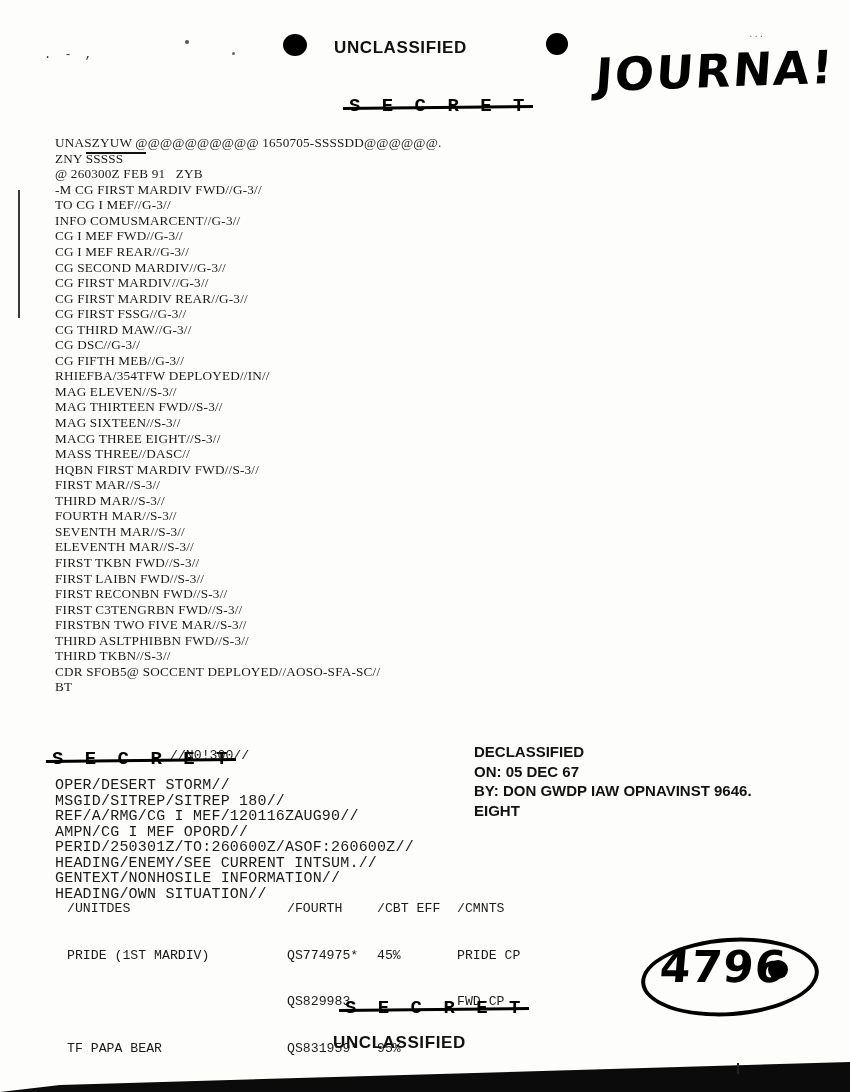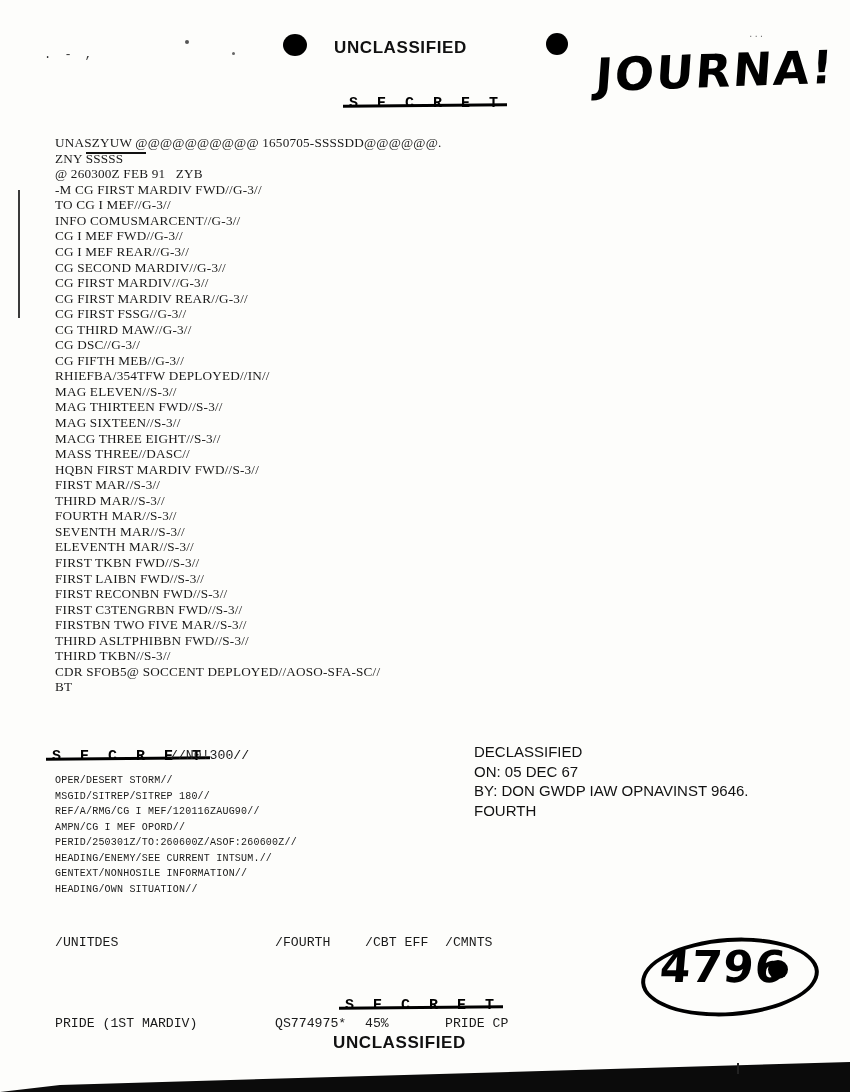--- a/index.html
+++ b/index.html
@@ -94,21 +94,21 @@
     color: #000;
     letter-spacing: 2px;
     transform: skewX(-6deg) rotate(-2deg);
     white-space: nowrap;
   }
 
   
   .secret-stamp {
     position: absolute;
     font-family: "Liberation Mono", monospace;
-    font-size: 15px;
+    font-size: 19px;
     font-weight: bold;
     letter-spacing: 5px;
     color: #000;
   }
   .secret-stamp::after {
     content: "";
     position: absolute;
     left: -6px;
     right: -4px;
     top: 50%;
@@ -142,21 +142,21 @@
     background: #111;
   }
 
   
   .body-text-2 {
     position: absolute;
     left: 55px;
     top: 748px;
     width: 560px;
     font-family: "Liberation Mono", monospace;
-    font-size: 10px;
+    font-size: 15px;
     line-height: 15.55px;
     color: #1a1a1a;
     letter-spacing: 0.2px;
     white-space: pre;
   }
 
   .n01500 {
     position: absolute;
     left: 170px;
     top: 748px;
@@ -170,33 +170,33 @@
   .unit-table {
     position: absolute;
     left: 55px;
     top: 870px;
     font-family: "Liberation Mono", monospace;
     font-size: 13.2px;
     line-height: 15.55px;
     color: #1a1a1a;
     white-space: pre;
   }
-  .unit-table .col-unit   { display: inline-block; width: 220px; }
+  .unit-table .col-unit   { display: inline-block; width: 220px; margin-left: 12px; }
   .unit-table .col-loc    { display: inline-block; width: 90px; }
   .unit-table .col-eff    { display: inline-block; width: 80px; }
-  .unit-table .col-cmnt   { display: inline-block; margin-top: 34px; }
+  .unit-table .col-cmnt   { display: inline-block; }
 
   
   .declass {
     position: absolute;
     left: 474px;
     top: 742px;
     font-family: "Liberation Sans", sans-serif;
     font-size: 15px;
-    font-weight: normal;
+    font-weight: bold;
     line-height: 19.5px;
     color: #111;
   }
 
   
   .hw-number-wrap {
     position: absolute;
     left: 641px;
     top: 938px;
     width: 180px;
@@ -340,21 +340,21 @@
     <div><span class="col-unit">TF PAPA BEAR</span><span class="col-loc">QS831959*</span><span class="col-eff">95%</span><span class="col-cmnt"></span></div>
     
     
     
   </div>
 
   <div class="declass">
     <div>DECLASSIFIED</div>
     <div>ON: 05 DEC 67</div>
     <div>BY: DON GWDP IAW OPNAVINST 9646.</div>
-    <div>FOURTH</div>
+    <div>EIGHT</div>
   </div>
 
   <div class="hw-number-wrap">
     <div class="hw-circle"></div>
     <div class="hw-number">4796</div>
     <div class="hw-blob"></div>
   </div>
 
   <div class="secret-stamp secret-bot">S E C R E T</div>
 

